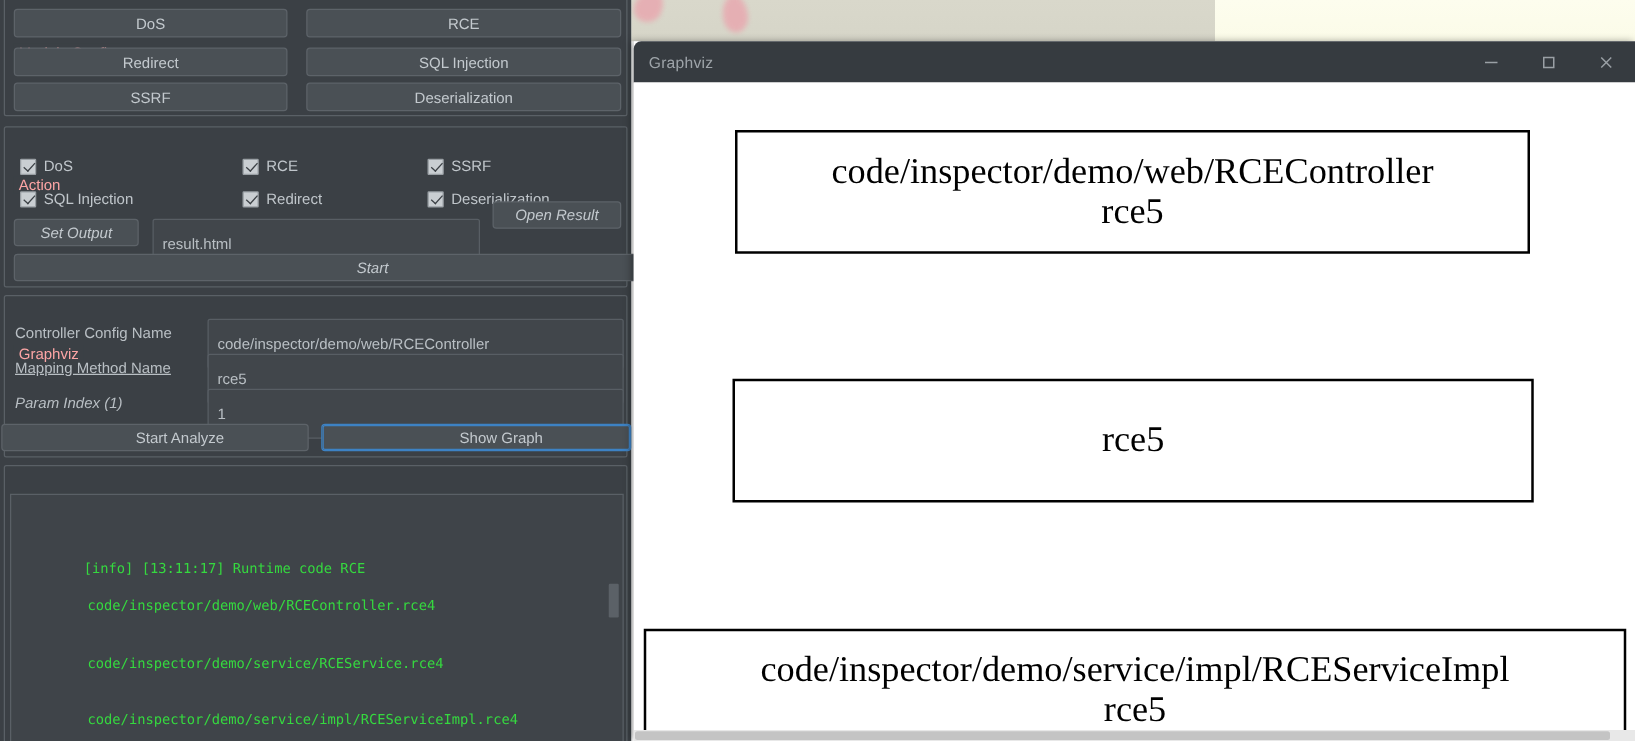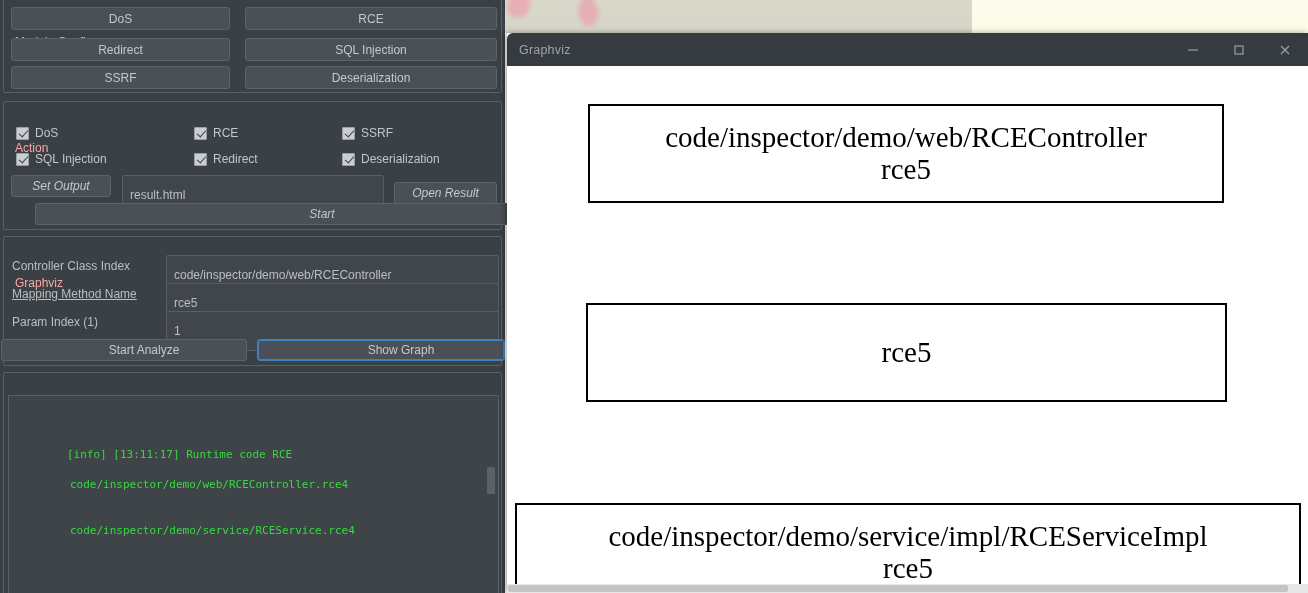--- a/index.html
+++ b/index.html
@@ -284,49 +284,50 @@
       <span class="chk-box"></span>
       <span>Redirect</span>
     </div>
     <div class="chk-row" style="left:338px; top:50px;">
       <span class="chk-box"></span>
       <span>Deserialization</span>
     </div>
 
     <div class="act-btn" style="left:7px; top:73px; width:100px;">Set Output</div>
     <div class="text-field" style="left:118px; top:73px; width:262px;">result.html</div>
-    <div class="act-btn" style="left:390px; top:80px; width:103px;">Open Result</div>
-
-    <div class="act-btn" style="left:7px; top:101px; width:574px;margin-left:24px;">Start</div>
+    <div class="act-btn" style="left:390px; top:59px; width:103px;">Open Result</div>
+
+    <div class="act-btn" style="left:7px; top:101px; width:574px;">Start</div>
   </div>
 
   <div class="groupbox" id="gb-graphviz">
     <div class="group-title">Graphviz</div>
 
-    <div class="gv-label" style="left:8px; top:18px;">Controller Class Index</div>
+    <div class="gv-label" style="left:8px; top:18px;">Controller Config Name</div>
     <div class="text-field" style="left:162px; top:18px; width:333px;">code/inspector/demo/web/RCEController</div>
 
     <div class="gv-label" style="left:8px; top:46px;text-decoration:underline;">Mapping Method Name</div>
     <div class="text-field" style="left:162px; top:46px; width:333px;">rce5</div>
 
-    <div class="gv-label" style="left:8px; top:74px;">Param Index (1)</div>
+    <div class="gv-label" style="left:8px; top:74px;font-style:italic;">Param Index (1)</div>
     <div class="text-field" style="left:162px; top:74px; width:333px;">1</div>
 
     <div class="gv-btn" style="left:-3px; top:102px; width:246px;">Start Analyze</div>
     <div class="gv-btn focused" style="left:253px; top:102px; width:248px;">Show Graph</div>
   </div>
 
   <div class="groupbox" id="gb-log">
     <div class="group-title">Log</div>
 
     <div id="log-console">
       <div>
         <span class="log-head">[info] [13:11:17] Runtime code RCE</span>
         <span class="log-sub">code/inspector/demo/web/RCEController.rce4</span>
         <span class="log-sub">code/inspector/demo/service/RCEService.rce4</span>
+        <span class="log-sub">code/inspector/demo/service/impl/RCEServiceImpl.rce4</span>
       </div>
       
       
       
       
     </div>
 
     <div id="log-scrollbar">
       <div id="log-thumb"></div>
     </div>

